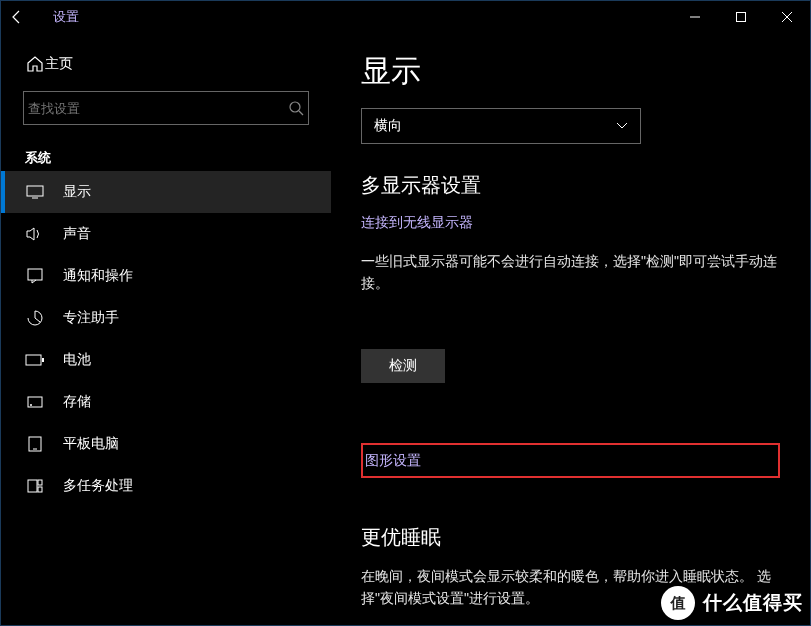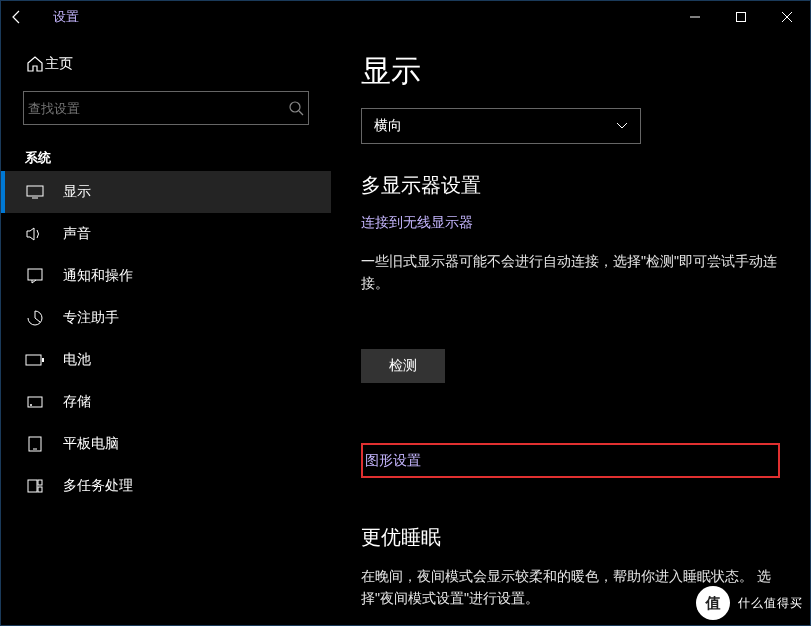--- a/index.html
+++ b/index.html
@@ -26,21 +26,21 @@
   .main h2 { font-size: 20px; font-weight: 400; margin-bottom: 14px; }
   .link { color: #c4b5fd; font-size: 14px; display: inline-block; margin-bottom: 4px; cursor: pointer; }
   .desc { font-size: 14px; color: #e6e6e6; line-height: 1.6; margin: 14px 0 10px 0; max-width: 420px; }
   .btn { background: #333; color: #fff; border: none; padding: 8px 28px; font-size: 14px; cursor: pointer; margin-bottom: 22px; margin-top: 44px; }
   .links-block { display: flex; flex-direction: column; gap: 16px; margin-top: 4px; }
   .highlight { border: 2px solid #e03030; display: inline-block; padding: 6px 10px 6px 2px; margin-top: 34px; }
   .sleep-section { margin-top: 46px; }
   .sleep-section .desc { margin-top: 6px; }
   .watermark { position: absolute; right: 8px; bottom: 6px; display: flex; align-items: center; gap: 8px; z-index: 10; }
   .watermark .circ { width: 34px; height: 34px; border-radius: 50%; background: #fff; display: flex; align-items: center; justify-content: center; font-size: 15px; font-weight: 700; color: #222; }
-  .watermark .txt { color: #fff; font-size: 12px; font-weight: 400; letter-spacing: 1px; }
+  .watermark .txt { color: #fff; font-size: 19px; font-weight: 700; letter-spacing: 1px; }
   svg { display: block; }
 </style>
 </head>
 <body>
 
 <div class="window">
   <div class="titlebar">
     <span class="back">
       <svg width="16" height="16" viewBox="0 0 16 16">
           <path d="M10 2 L4 8 L10 14" stroke="#fff" stroke-width="1.2" fill="none"></path>

